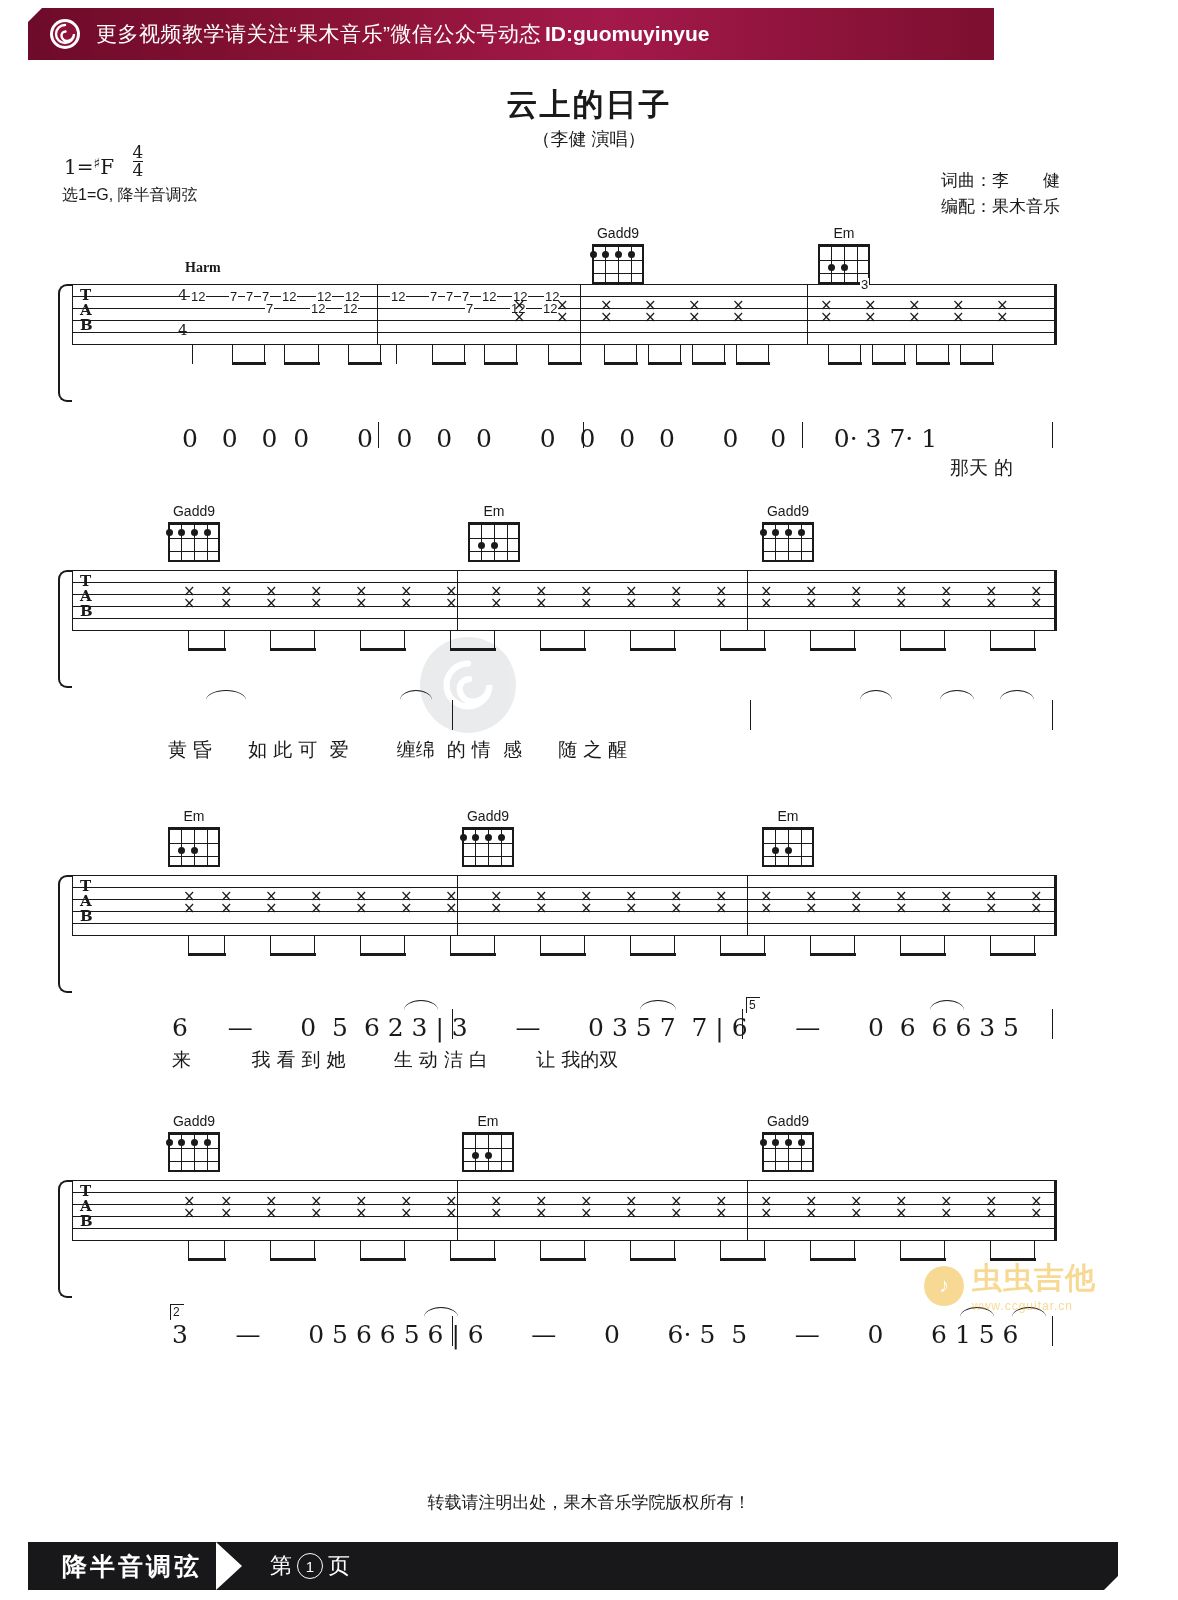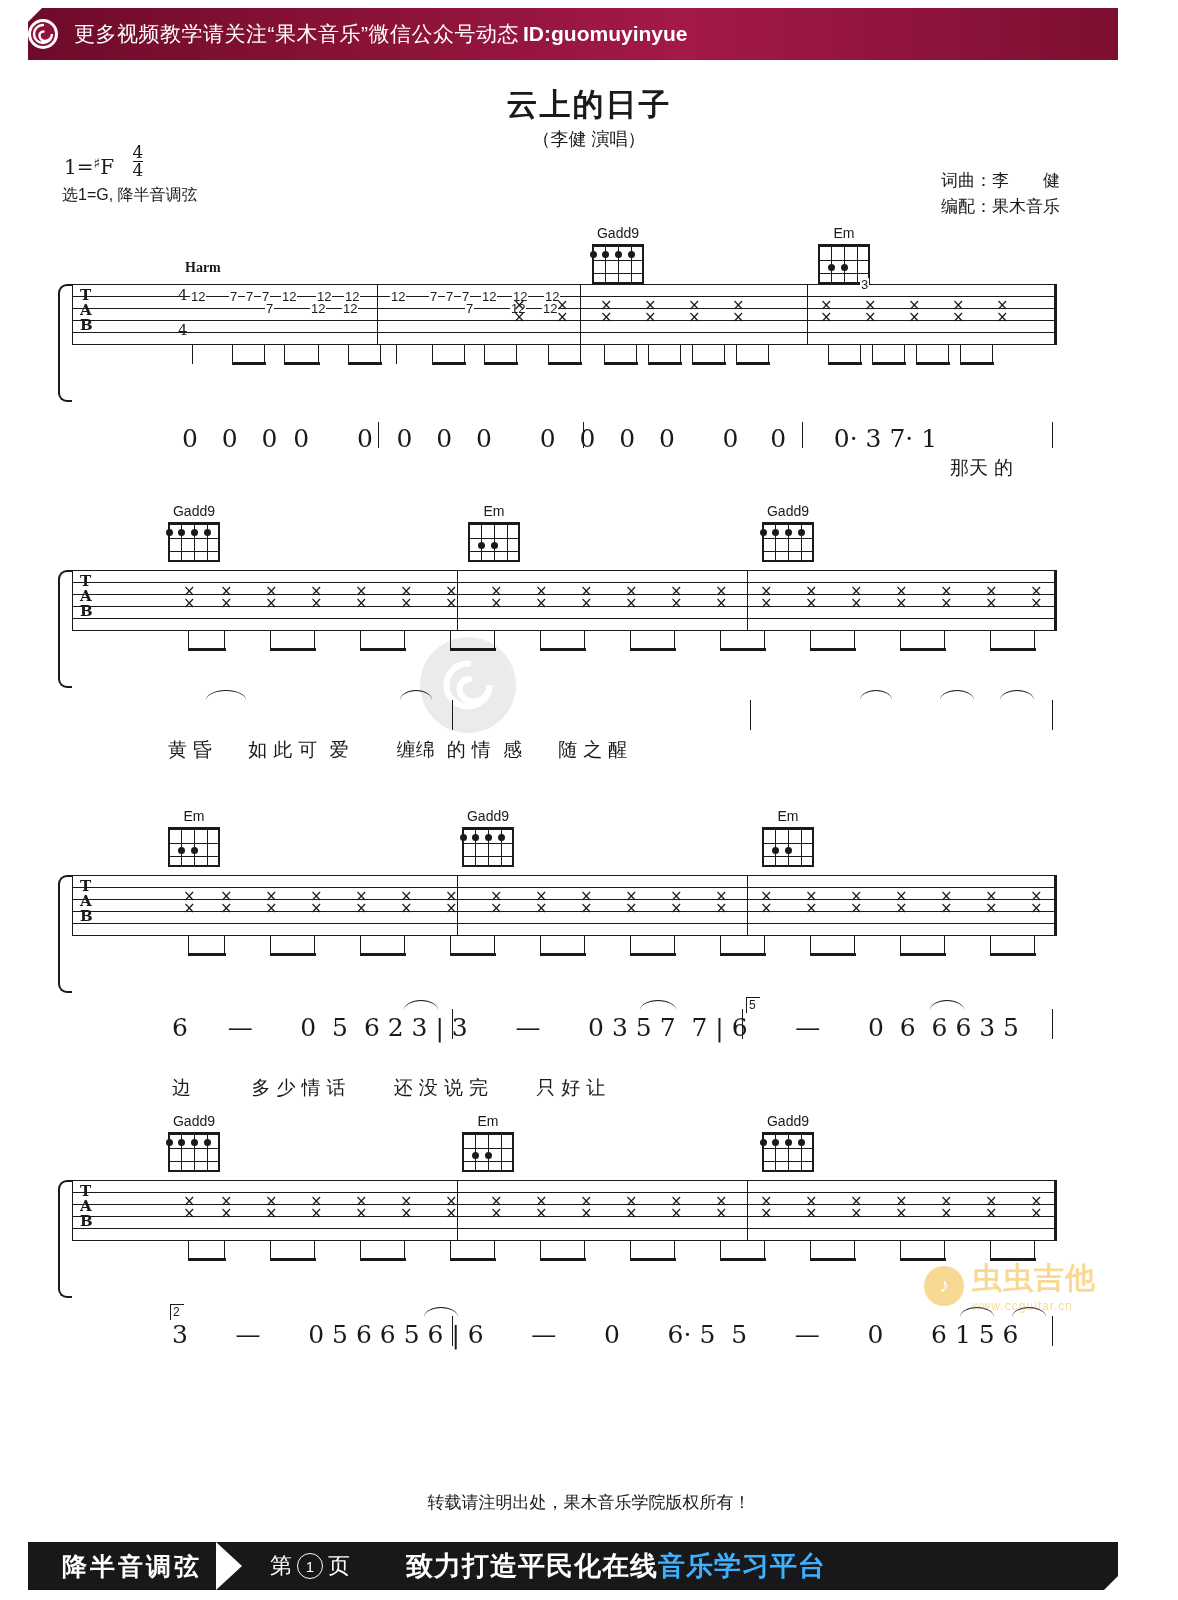--- a/index.html
+++ b/index.html
@@ -14,25 +14,26 @@
     font-family: "Liberation Sans", sans-serif;
     color: #1a1a1a;
     overflow: hidden;
   }
 
   
   .banner {
     position: absolute;
     left: 28px;
     top: 8px;
-    width: 1090px;
+    width: 966px;
     height: 52px;
     background: linear-gradient(90deg, #6e0b2a 0%, #8d1338 35%, #a3194a 60%, #7d0f30 100%);
     display: flex;
     align-items: center;
+    padding-left: 22px;
     box-sizing: border-box;
     clip-path: polygon(14px 0, 100% 0, 100% 100%, 0 100%, 0 14px);
   }
   .banner-logo {
     width: 30px;
     height: 30px;
     border-radius: 50%;
     background: #ffffff;
     display: flex;
     align-items: center;
@@ -870,21 +871,21 @@
 
   <div class="jianpu" style="left:172px;top:210px;">6     —      0  5  6 2 3 | 3      —      0 3 5 7  7 | 6      —      0  6  6 6 3 5</div>
   <div class="tie" style="left:404px;top:195px;width:34px;"></div>
   <div class="tie" style="left:640px;top:195px;width:36px;"></div>
   <div class="tie" style="left:930px;top:195px;width:34px;"></div>
   <div class="repeat-num" style="left:746px;top:192px;"><span class="bracket">5</span></div>
   <div class="jp-bar" style="left:452px;top:204px;height:30px;"></div>
   <div class="jp-bar" style="left:742px;top:204px;height:30px;"></div>
   <div class="jp-bar" style="left:1052px;top:204px;height:30px;"></div>
 
-  <div class="lyric" style="left:172px;top:273px;">边          多 少 情 话        还 没 说 完        只 好 让</div>
+  <div class="lyric" style="left:172px;top:245px;">来          我 看 到 她        生 动 洁 白        让 我的双</div>
 </div>
 
 <div class="system" id="sys4" style="top:1110px;height:300px;">
   <div class="chord-dia" style="left:168px;top:22px;">
     <div class="cname">Gadd9</div>
     <div class="chord-grid">
       <i class="v" style="left:0"></i>
         <i class="v" style="left:12px"></i>
         <i class="v" style="left:25px"></i>
         <i class="v" style="left:38px"></i>
@@ -1047,16 +1048,13 @@
 <div class="copyright-line">转载请注明出处，果木音乐学院版权所有！</div>
 
 <div class="footer">
   <div class="footer-brand">降半音调弦</div>
   <div class="footer-sep"></div>
   <div class="footer-page">
     <span>第</span>
     <span class="page-circ">1</span>
     <span>页</span>
   </div>
-  <div class="footer-slogan">
-    <span>致力打造平民化在线</span><span class="hl">音乐学习平台</span>
-  </div>
 </div>
 
 </body></html>

